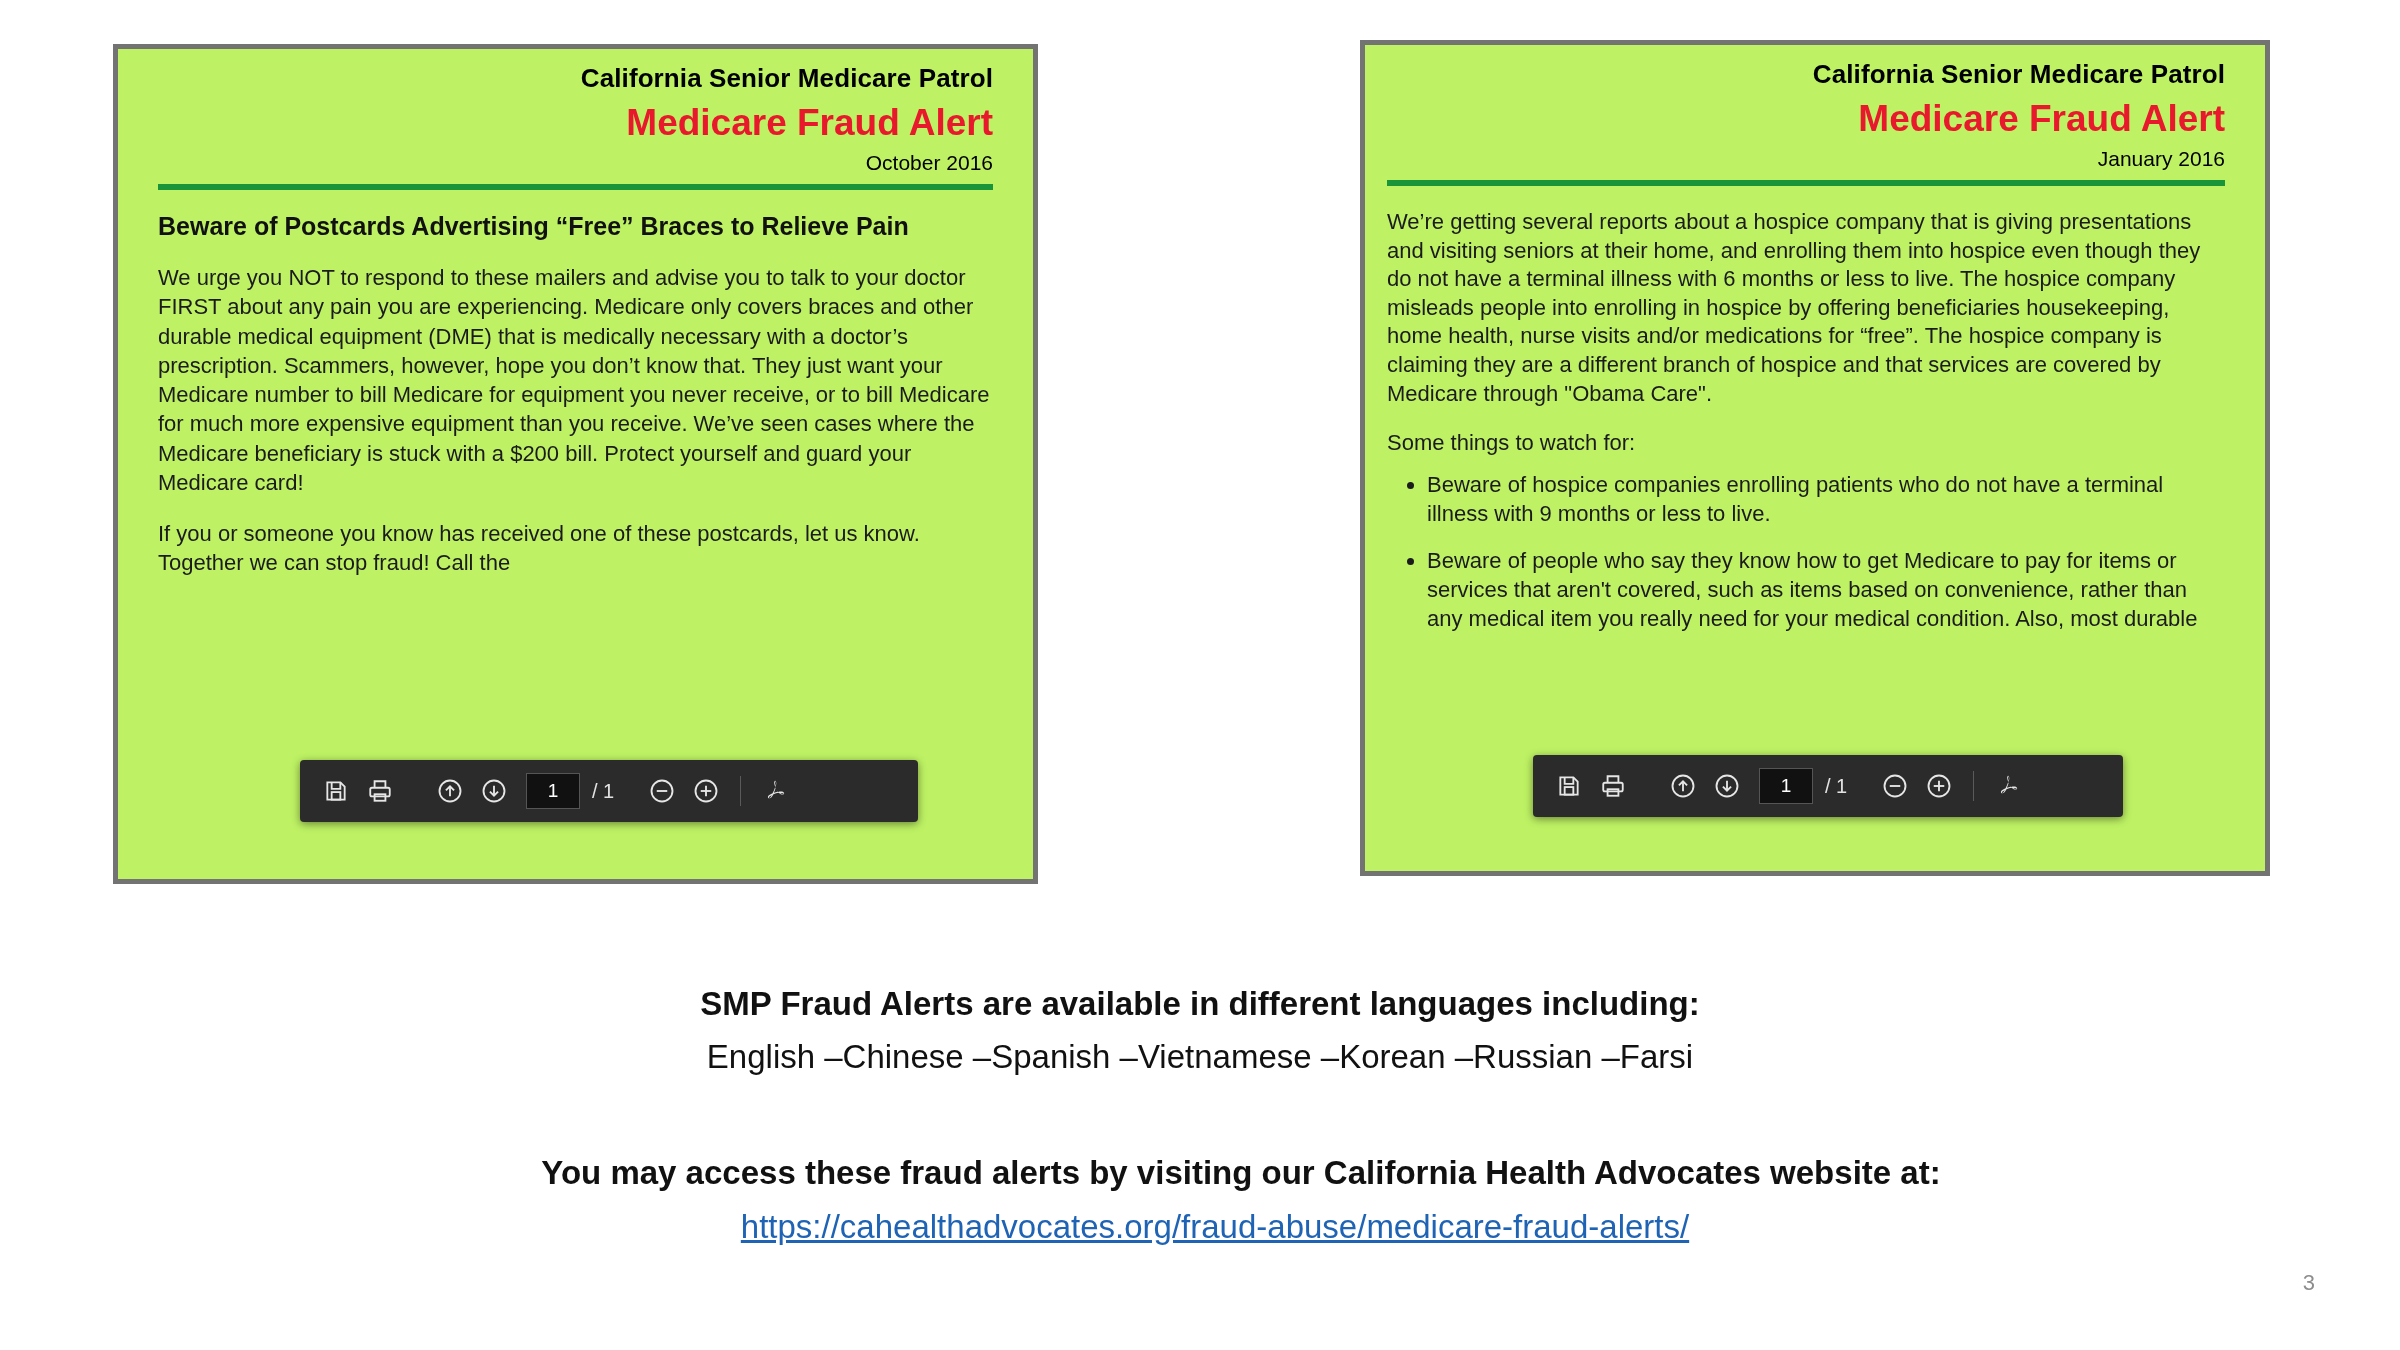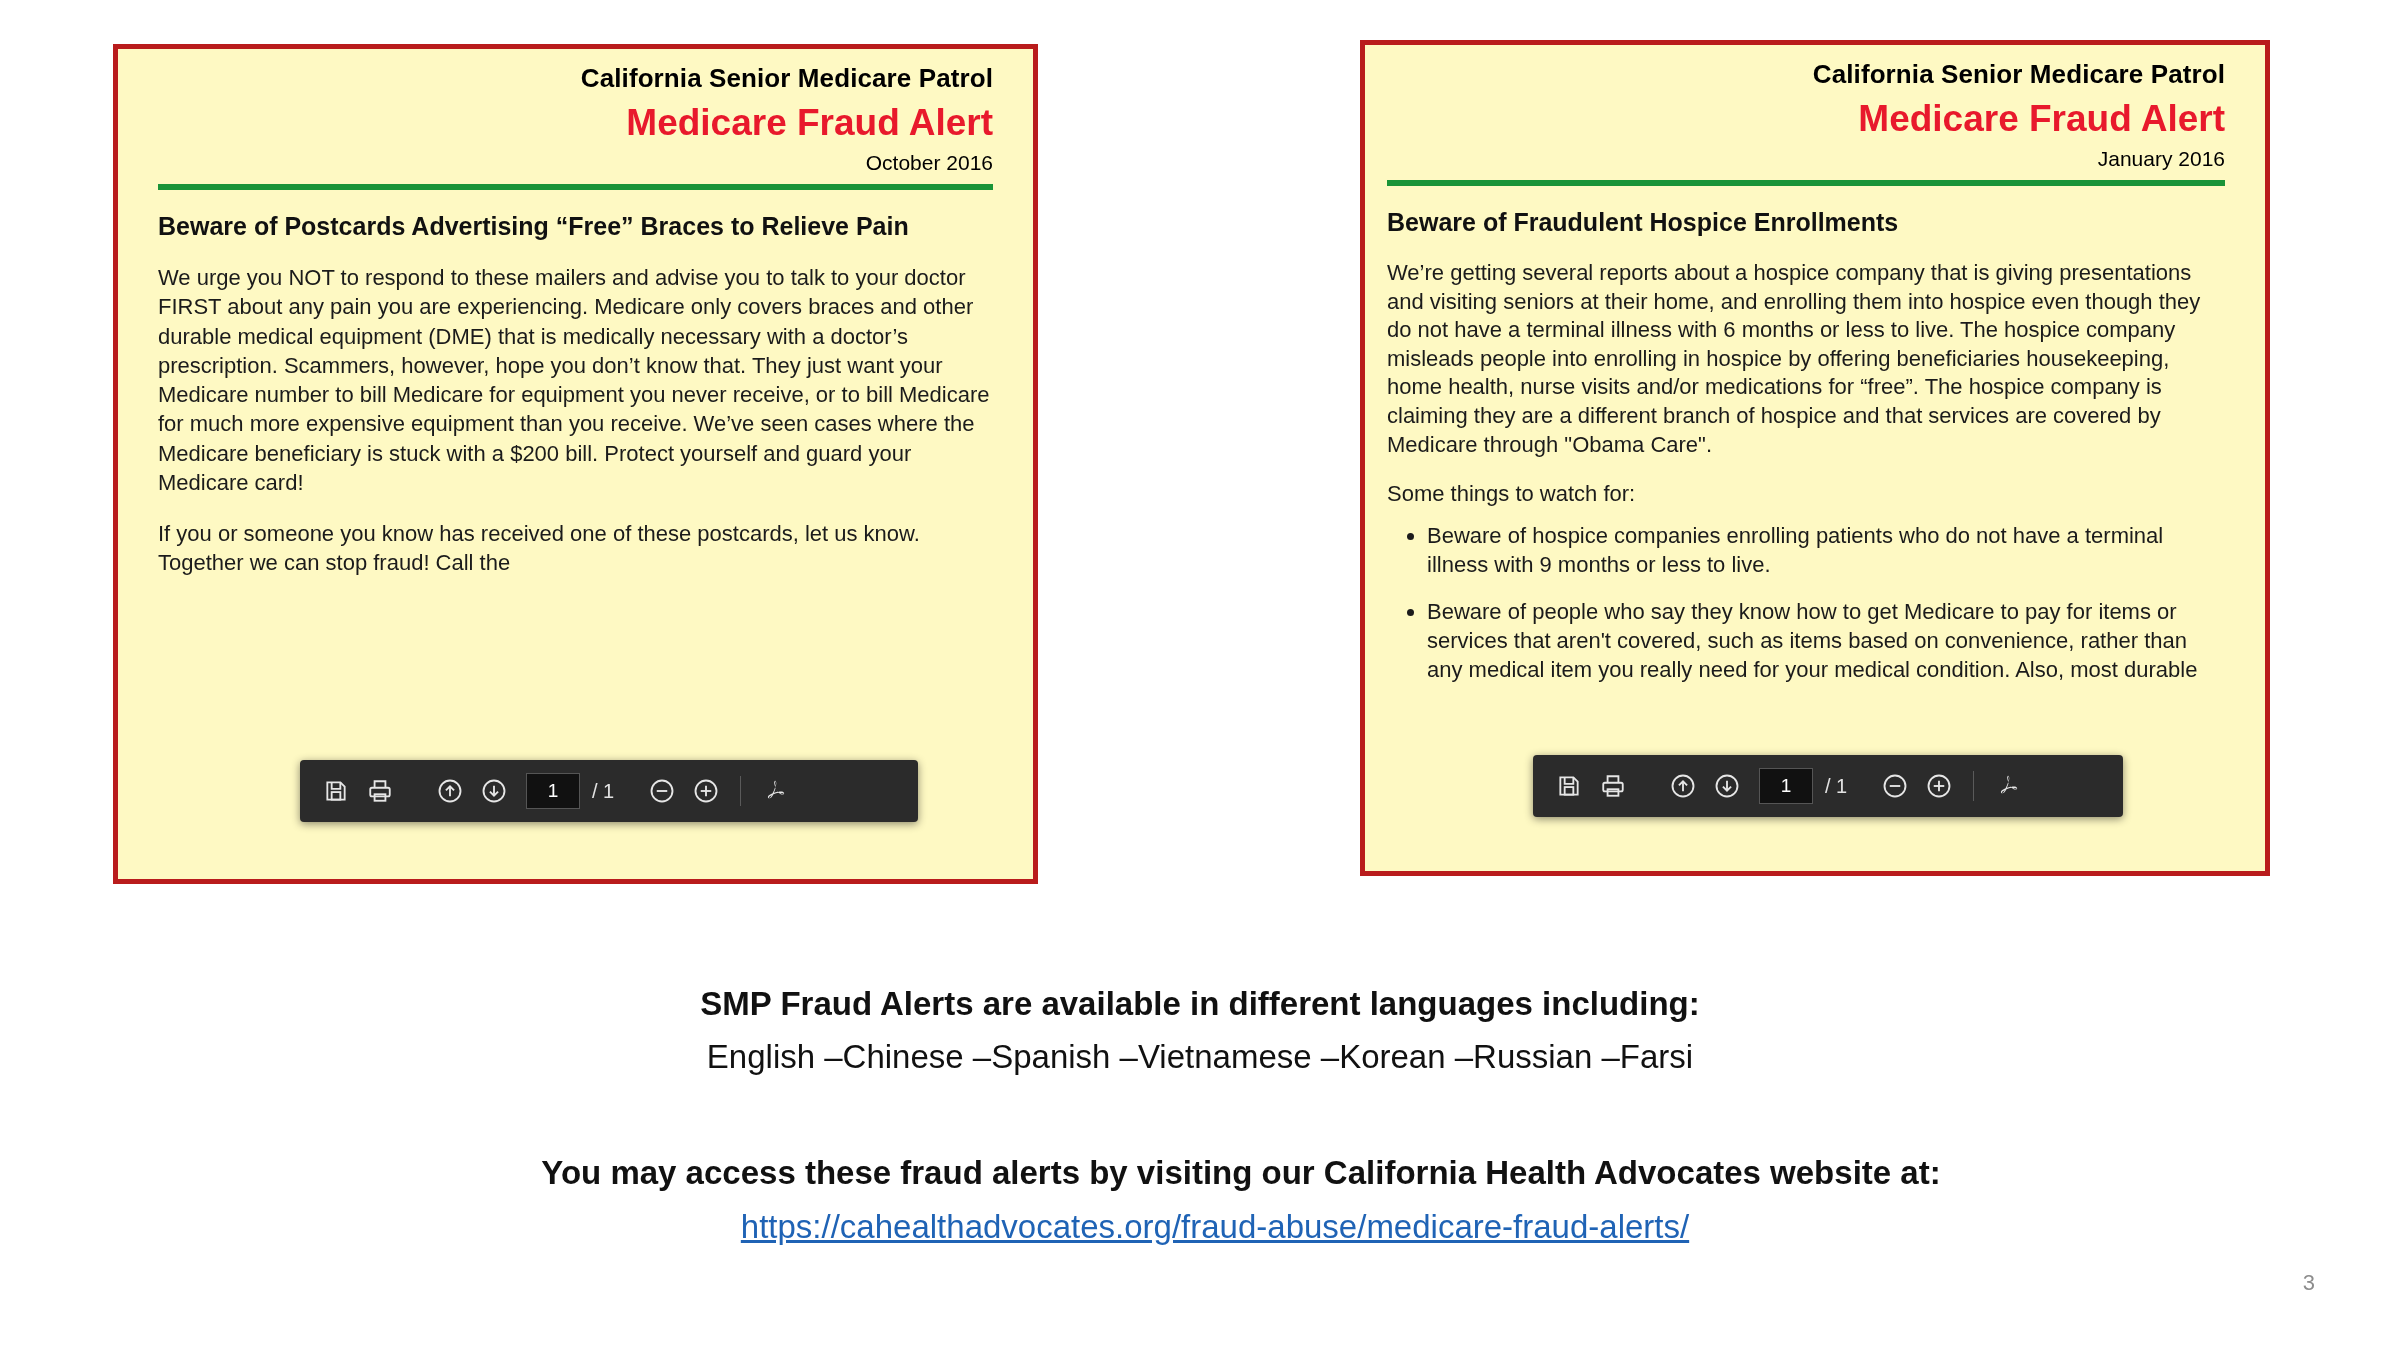--- a/index.html
+++ b/index.html
@@ -11,22 +11,22 @@
     width: 2400px;
     height: 1350px;
     position: relative;
     font-family: "Liberation Sans", sans-serif;
     overflow: hidden;
   }
 
   
   .pdf-panel {
     position: absolute;
-    background: #fef9c3;
-    border: 5px solid #b91c1c;
+    background: #bef264;
+    border: 5px solid #737373;
     box-sizing: border-box;
     overflow: hidden;
   }
   #pdf-panel-left {
     left: 113px;
     top: 44px;
     width: 925px;
     height: 840px;
   }
   #pdf-panel-right {
@@ -204,21 +204,20 @@
     </div>
   </div>
 </div>
 
 <div class="pdf-panel" id="pdf-panel-right">
   <div class="pdf-page">
     <div class="doc-org">California Senior Medicare Patrol</div>
     <div class="doc-title">Medicare Fraud Alert</div>
     <div class="doc-date">January 2016</div>
     <div class="doc-rule"></div>
-    <div class="doc-heading">Beware of Fraudulent Hospice Enrollments</div>
     <div class="doc-body tight">
       <p class="doc-para">We’re getting several reports about a hospice company that is giving presentations and visiting seniors at their home, and enrolling them into hospice even though they do not have a terminal illness with 6 months or less to live. The hospice company misleads people into enrolling in hospice by offering beneficiaries housekeeping, home health, nurse visits and/or medications for “free”. The hospice company is claiming they are a different branch of hospice and that services are covered by Medicare through "Obama Care".</p>
     </div>
     <div class="doc-sub">Some things to watch for:</div>
     <ul class="doc-list">
       <li>Beware of hospice companies enrolling patients who do not have a terminal illness with 9 months or less to live.</li>
       <li>Beware of people who say they know how to get Medicare to pay for items or services that aren't covered, such as items based on convenience, rather than any medical item you really need for your medical condition. Also, most durable</li>
     </ul>
   </div>
 </div>

